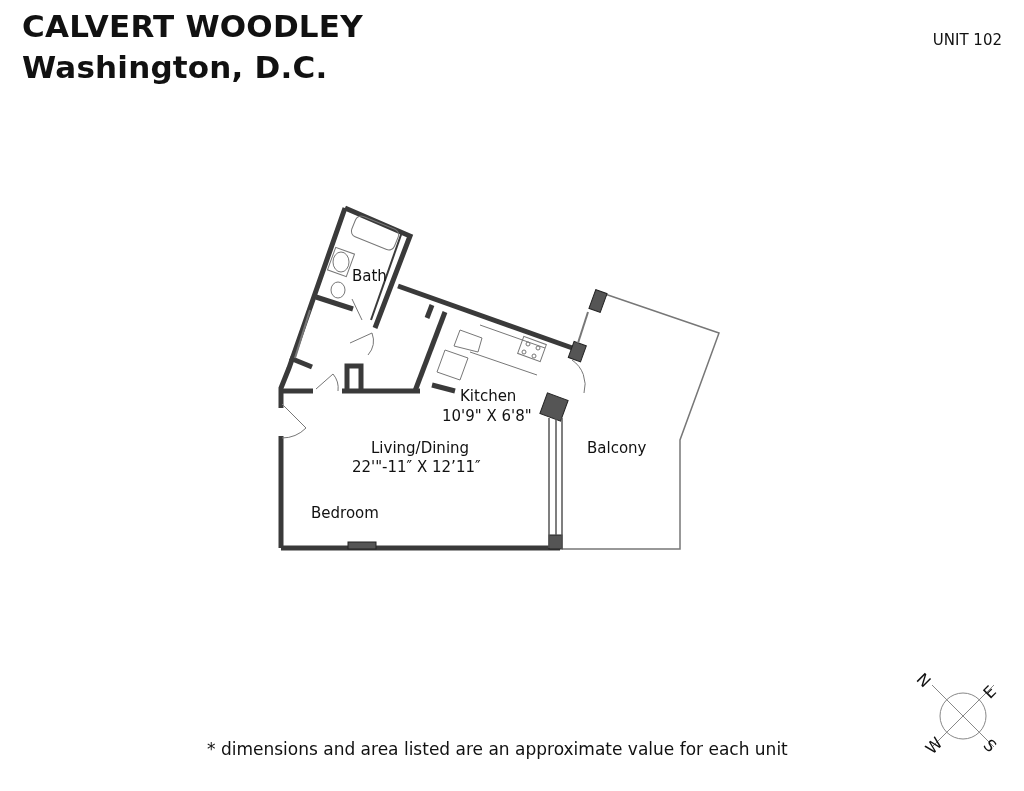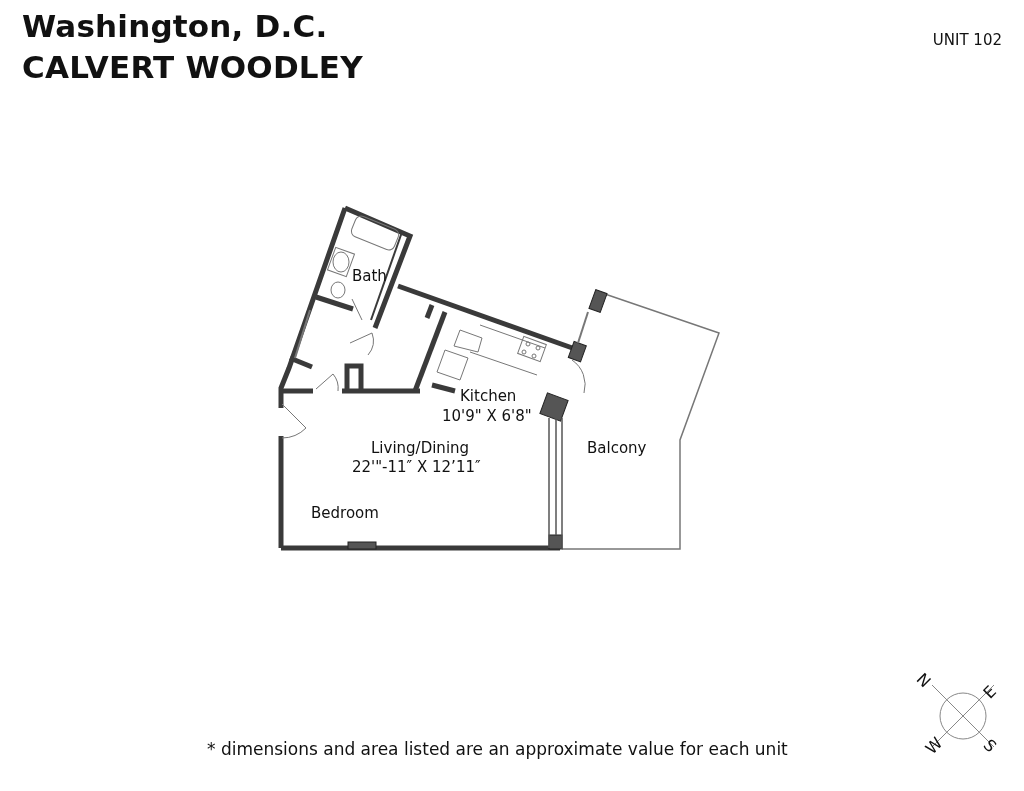--- a/index.html
+++ b/index.html
@@ -8,22 +8,22 @@
   .unit { position:absolute; right:22px; top:31px; font-size:15px; }
   .footnote { position:absolute; left:207px; top:739px; font-size:17px; }
   svg.plan { position:absolute; left:0; top:0; }
   .lbl { font-family:"DejaVu Sans", sans-serif; font-size:15px; fill:#111; }
   .cmp { font-family:"DejaVu Sans", sans-serif; font-size:16px; fill:#111; }
 </style>
 </head>
 <body>
 
 <div class="title">
+  <div>CALVERT WOODLEY</div>
   <div>Washington, D.C.</div>
-  <div>CALVERT WOODLEY</div>
 </div>
 <div class="unit">UNIT 102</div>
 
 <svg class="plan" width="1024" height="791" viewBox="0 0 1024 791">
 
   <g fill="none" stroke="#777" stroke-width="1.5">
     <polyline points="602,293 719,333 680,440 680,549 562,549"></polyline>
   </g>
 
   <g fill="none" stroke="#3a3a3a" stroke-width="5" stroke-linejoin="miter">

